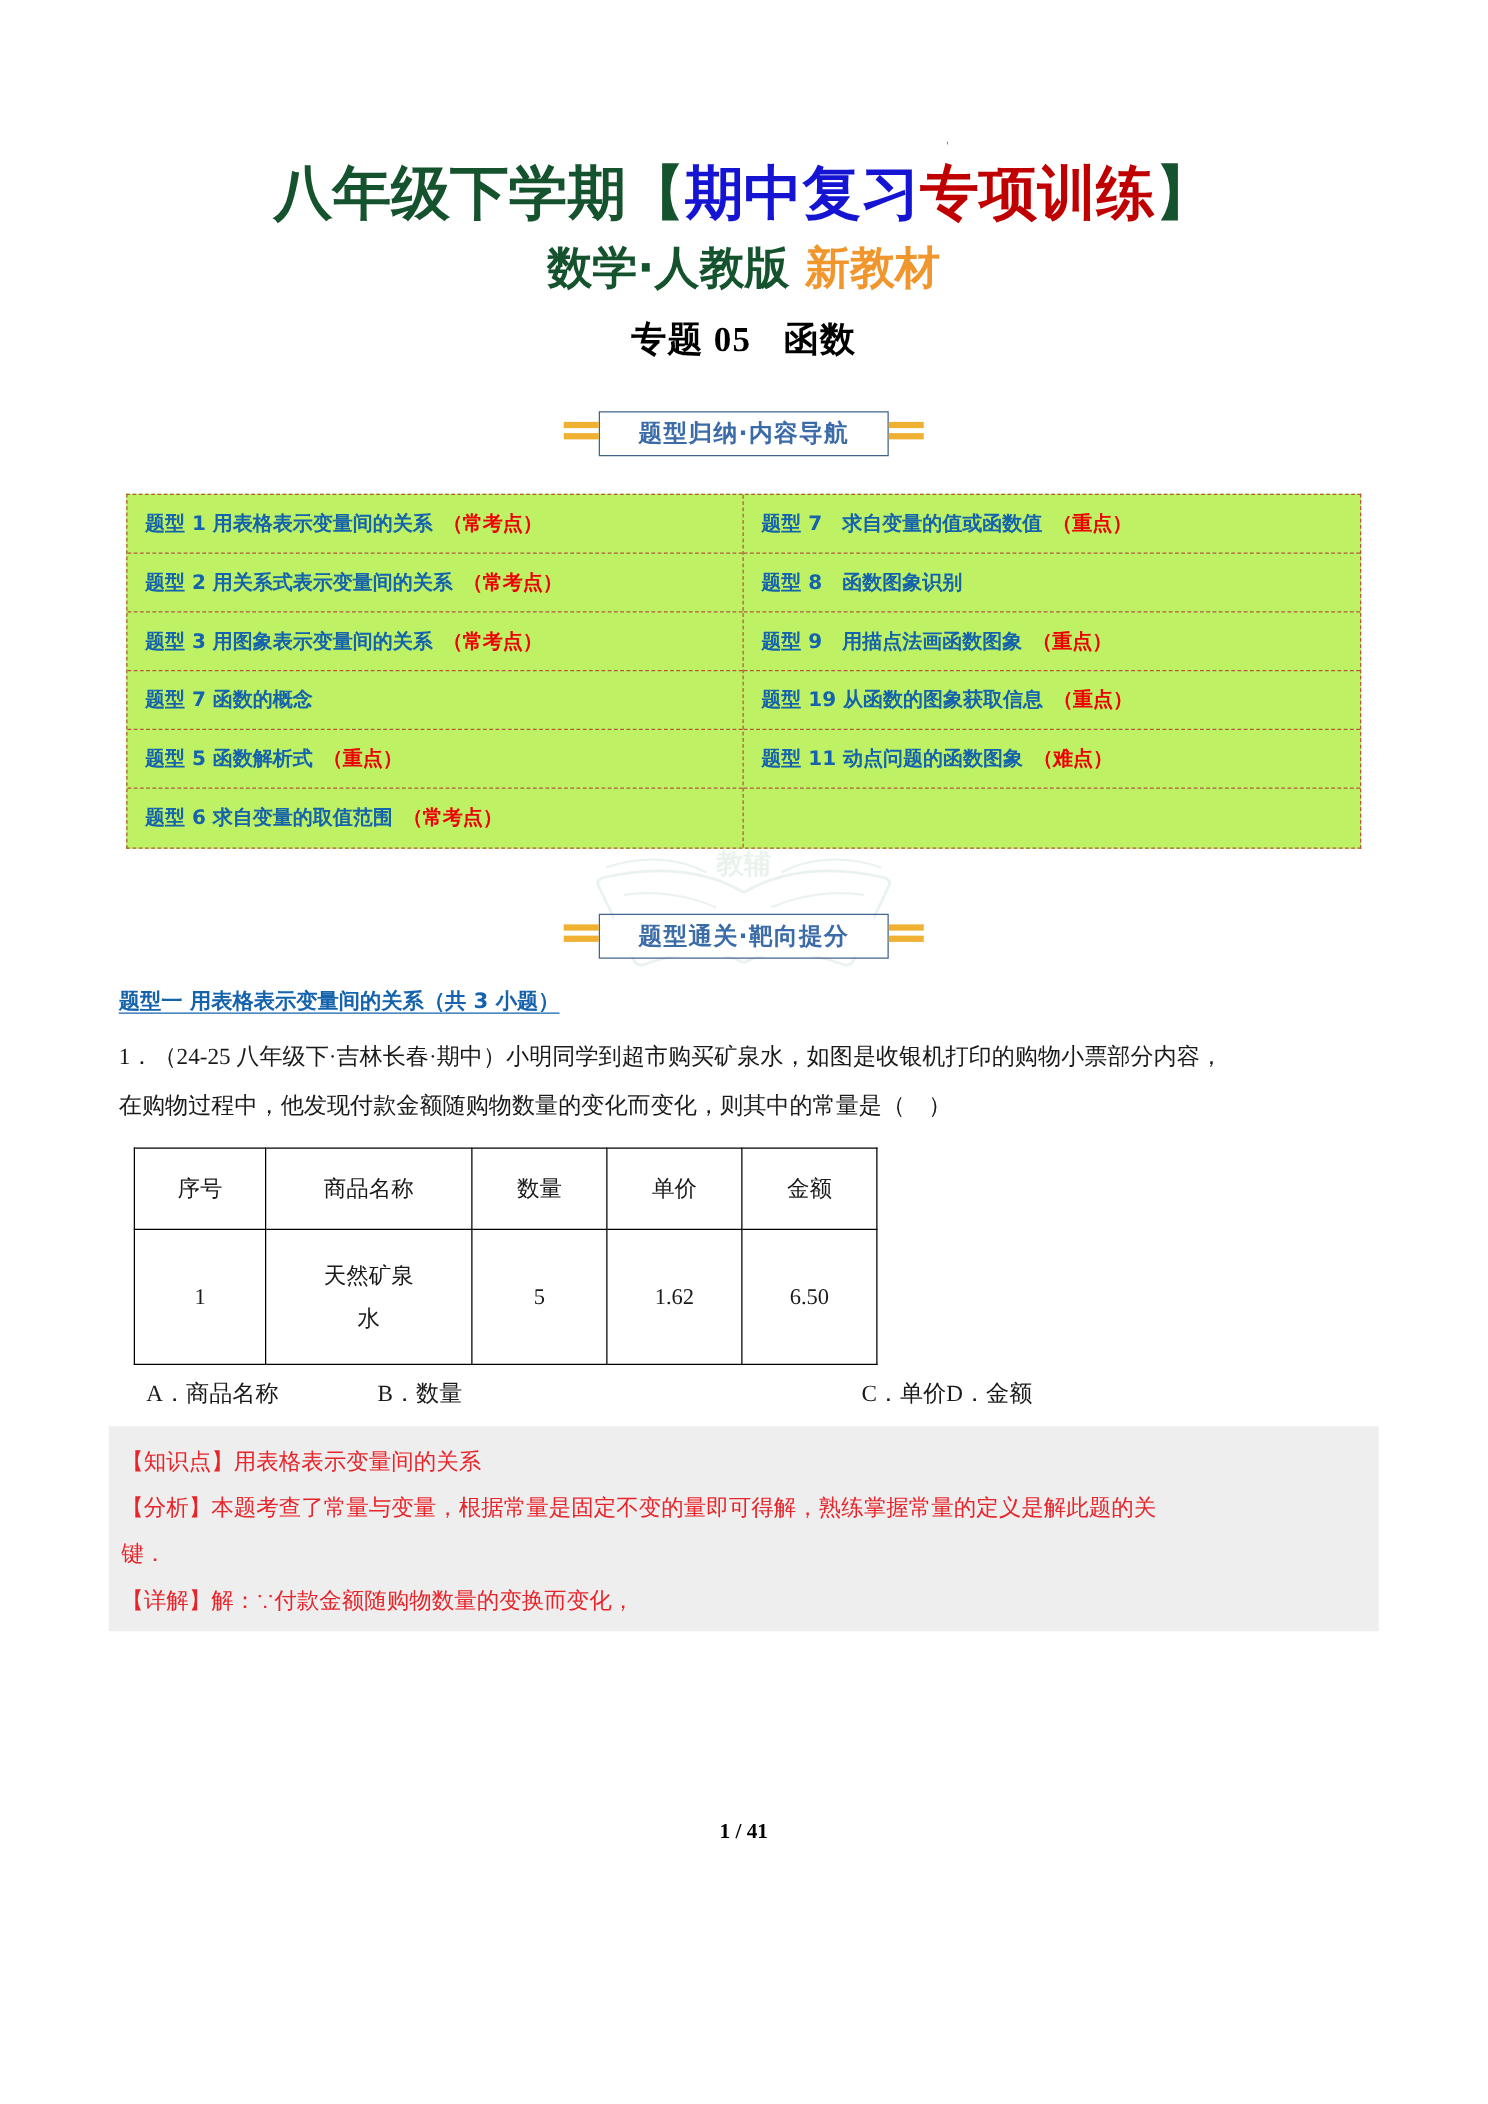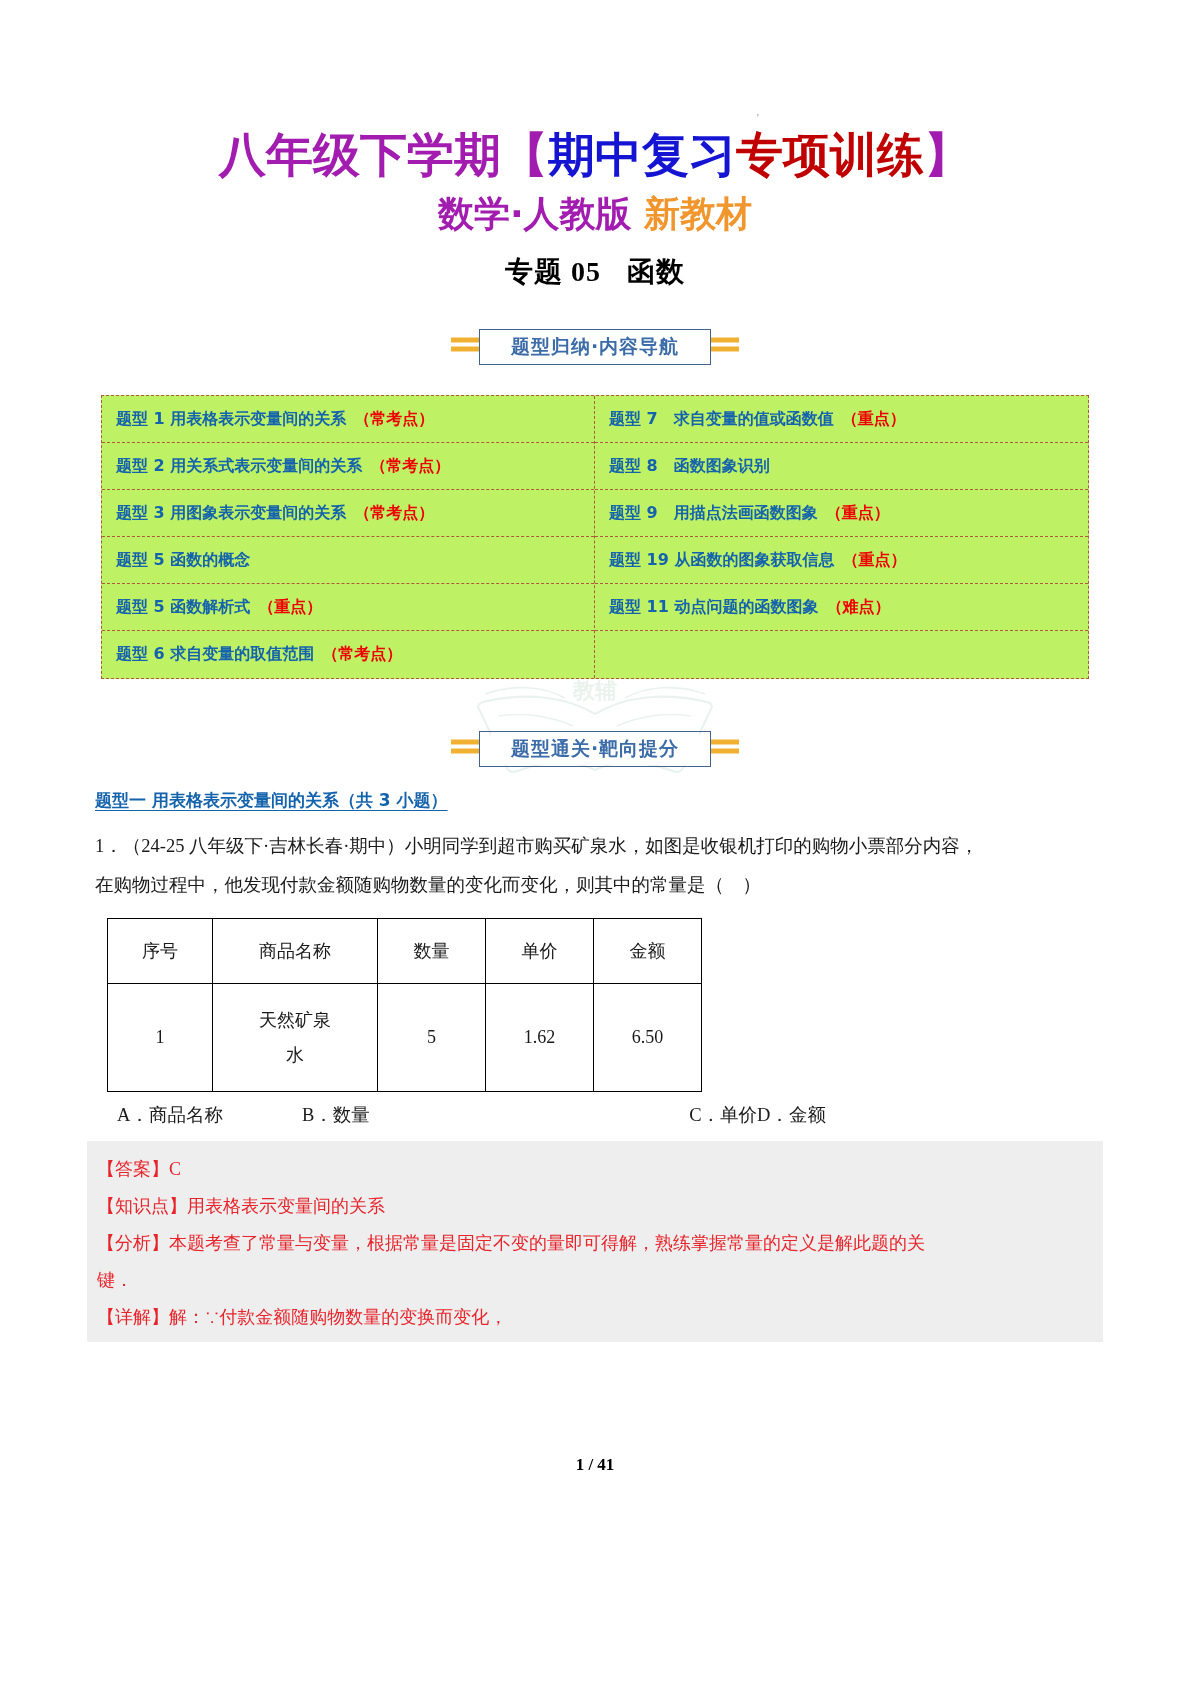--- a/index.html
+++ b/index.html
@@ -42,21 +42,21 @@
     margin: 0;
     padding-top: 128px;
     text-align: center;
     font-family: "DejaVu Sans", "Liberation Sans", sans-serif;
     font-weight: bold;
     font-size: 47px;
     letter-spacing: 0px;
     line-height: 1.15;
     white-space: nowrap;
   }
-  .t-black { color: #a21caf; }
+  .t-black { color: #14532d; }
   .t-blue  { color: #1414d2; }
   .t-red   { color: #c00000; }
   .t-orange{ color: #f0962d; }
 
   .title-sub {
     margin: 0;
     padding-top: 8px;
     text-align: center;
     font-family: "DejaVu Sans", "Liberation Sans", sans-serif;
     font-weight: bold;
@@ -313,21 +313,21 @@
       </div>
       <div class="nav-row">
         <span class="lbl">题型 2 用关系式表示变量间的关系</span>
         <span class="tag">（常考点）</span>
       </div>
       <div class="nav-row">
         <span class="lbl">题型 3 用图象表示变量间的关系</span>
         <span class="tag">（常考点）</span>
       </div>
       <div class="nav-row">
-        <span class="lbl">题型 5 函数的概念</span>
+        <span class="lbl">题型 7 函数的概念</span>
         <span class="tag"></span>
       </div>
       <div class="nav-row">
         <span class="lbl">题型 5 函数解析式</span>
         <span class="tag">（重点）</span>
       </div>
       <div class="nav-row">
         <span class="lbl">题型 6 求自变量的取值范围</span>
         <span class="tag">（常考点）</span>
       </div>
@@ -412,21 +412,20 @@
     </table>
 
   <div class="options">
     <span class="opt opt-a"><span>A．</span><span>商品名称</span></span>
     <span class="opt opt-b"><span>B．</span><span>数量</span></span>
     <span class="opt opt-c"><span>C．</span><span>单价</span></span>
     <span class="opt opt-d"><span>D．</span><span>金额</span></span>
   </div>
 
   <div class="answer-block">
-    <p class="ans-line">【答案】C</p>
     <p class="ans-line">【知识点】用表格表示变量间的关系</p>
     <p class="ans-line">【分析】本题考查了常量与变量，根据常量是固定不变的量即可得解，熟练掌握常量的定义是解此题的关</p>
     <p class="ans-line">键．</p>
     <p class="ans-line">【详解】解：∵付款金额随购物数量的变换而变化，</p>
   </div>
 
   <div class="footer">1 / 41</div>
 
 </div>
 

